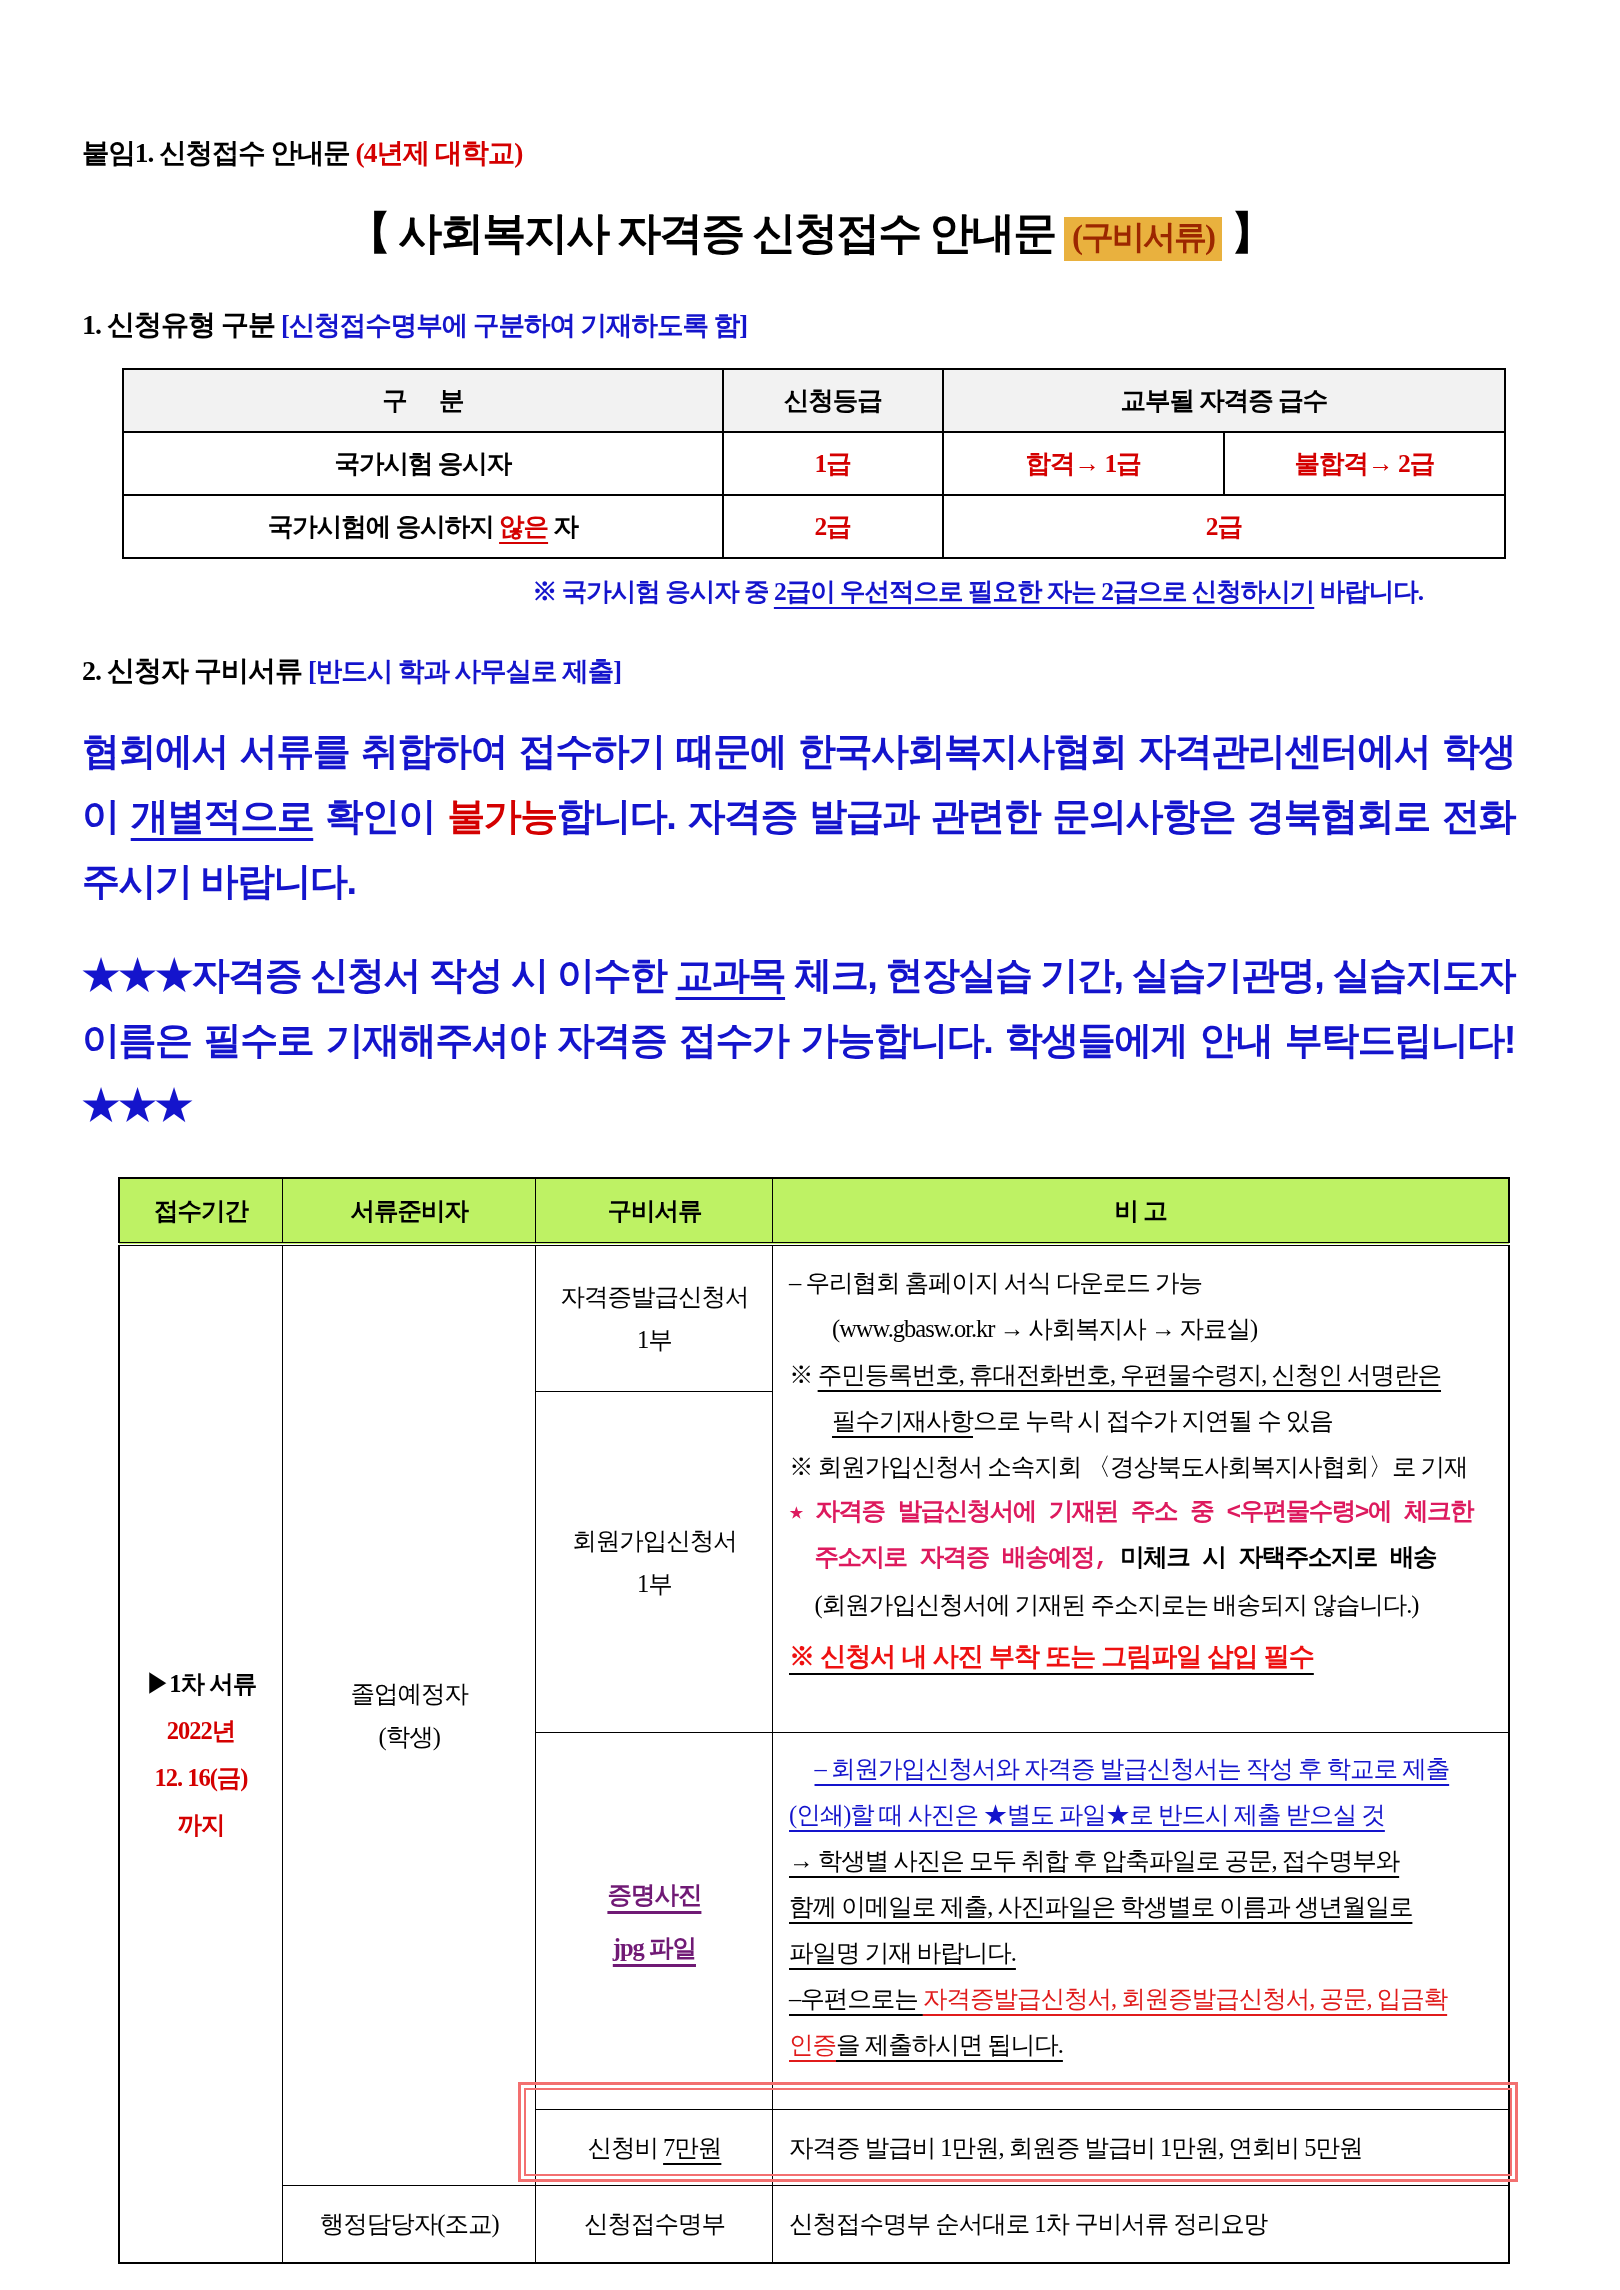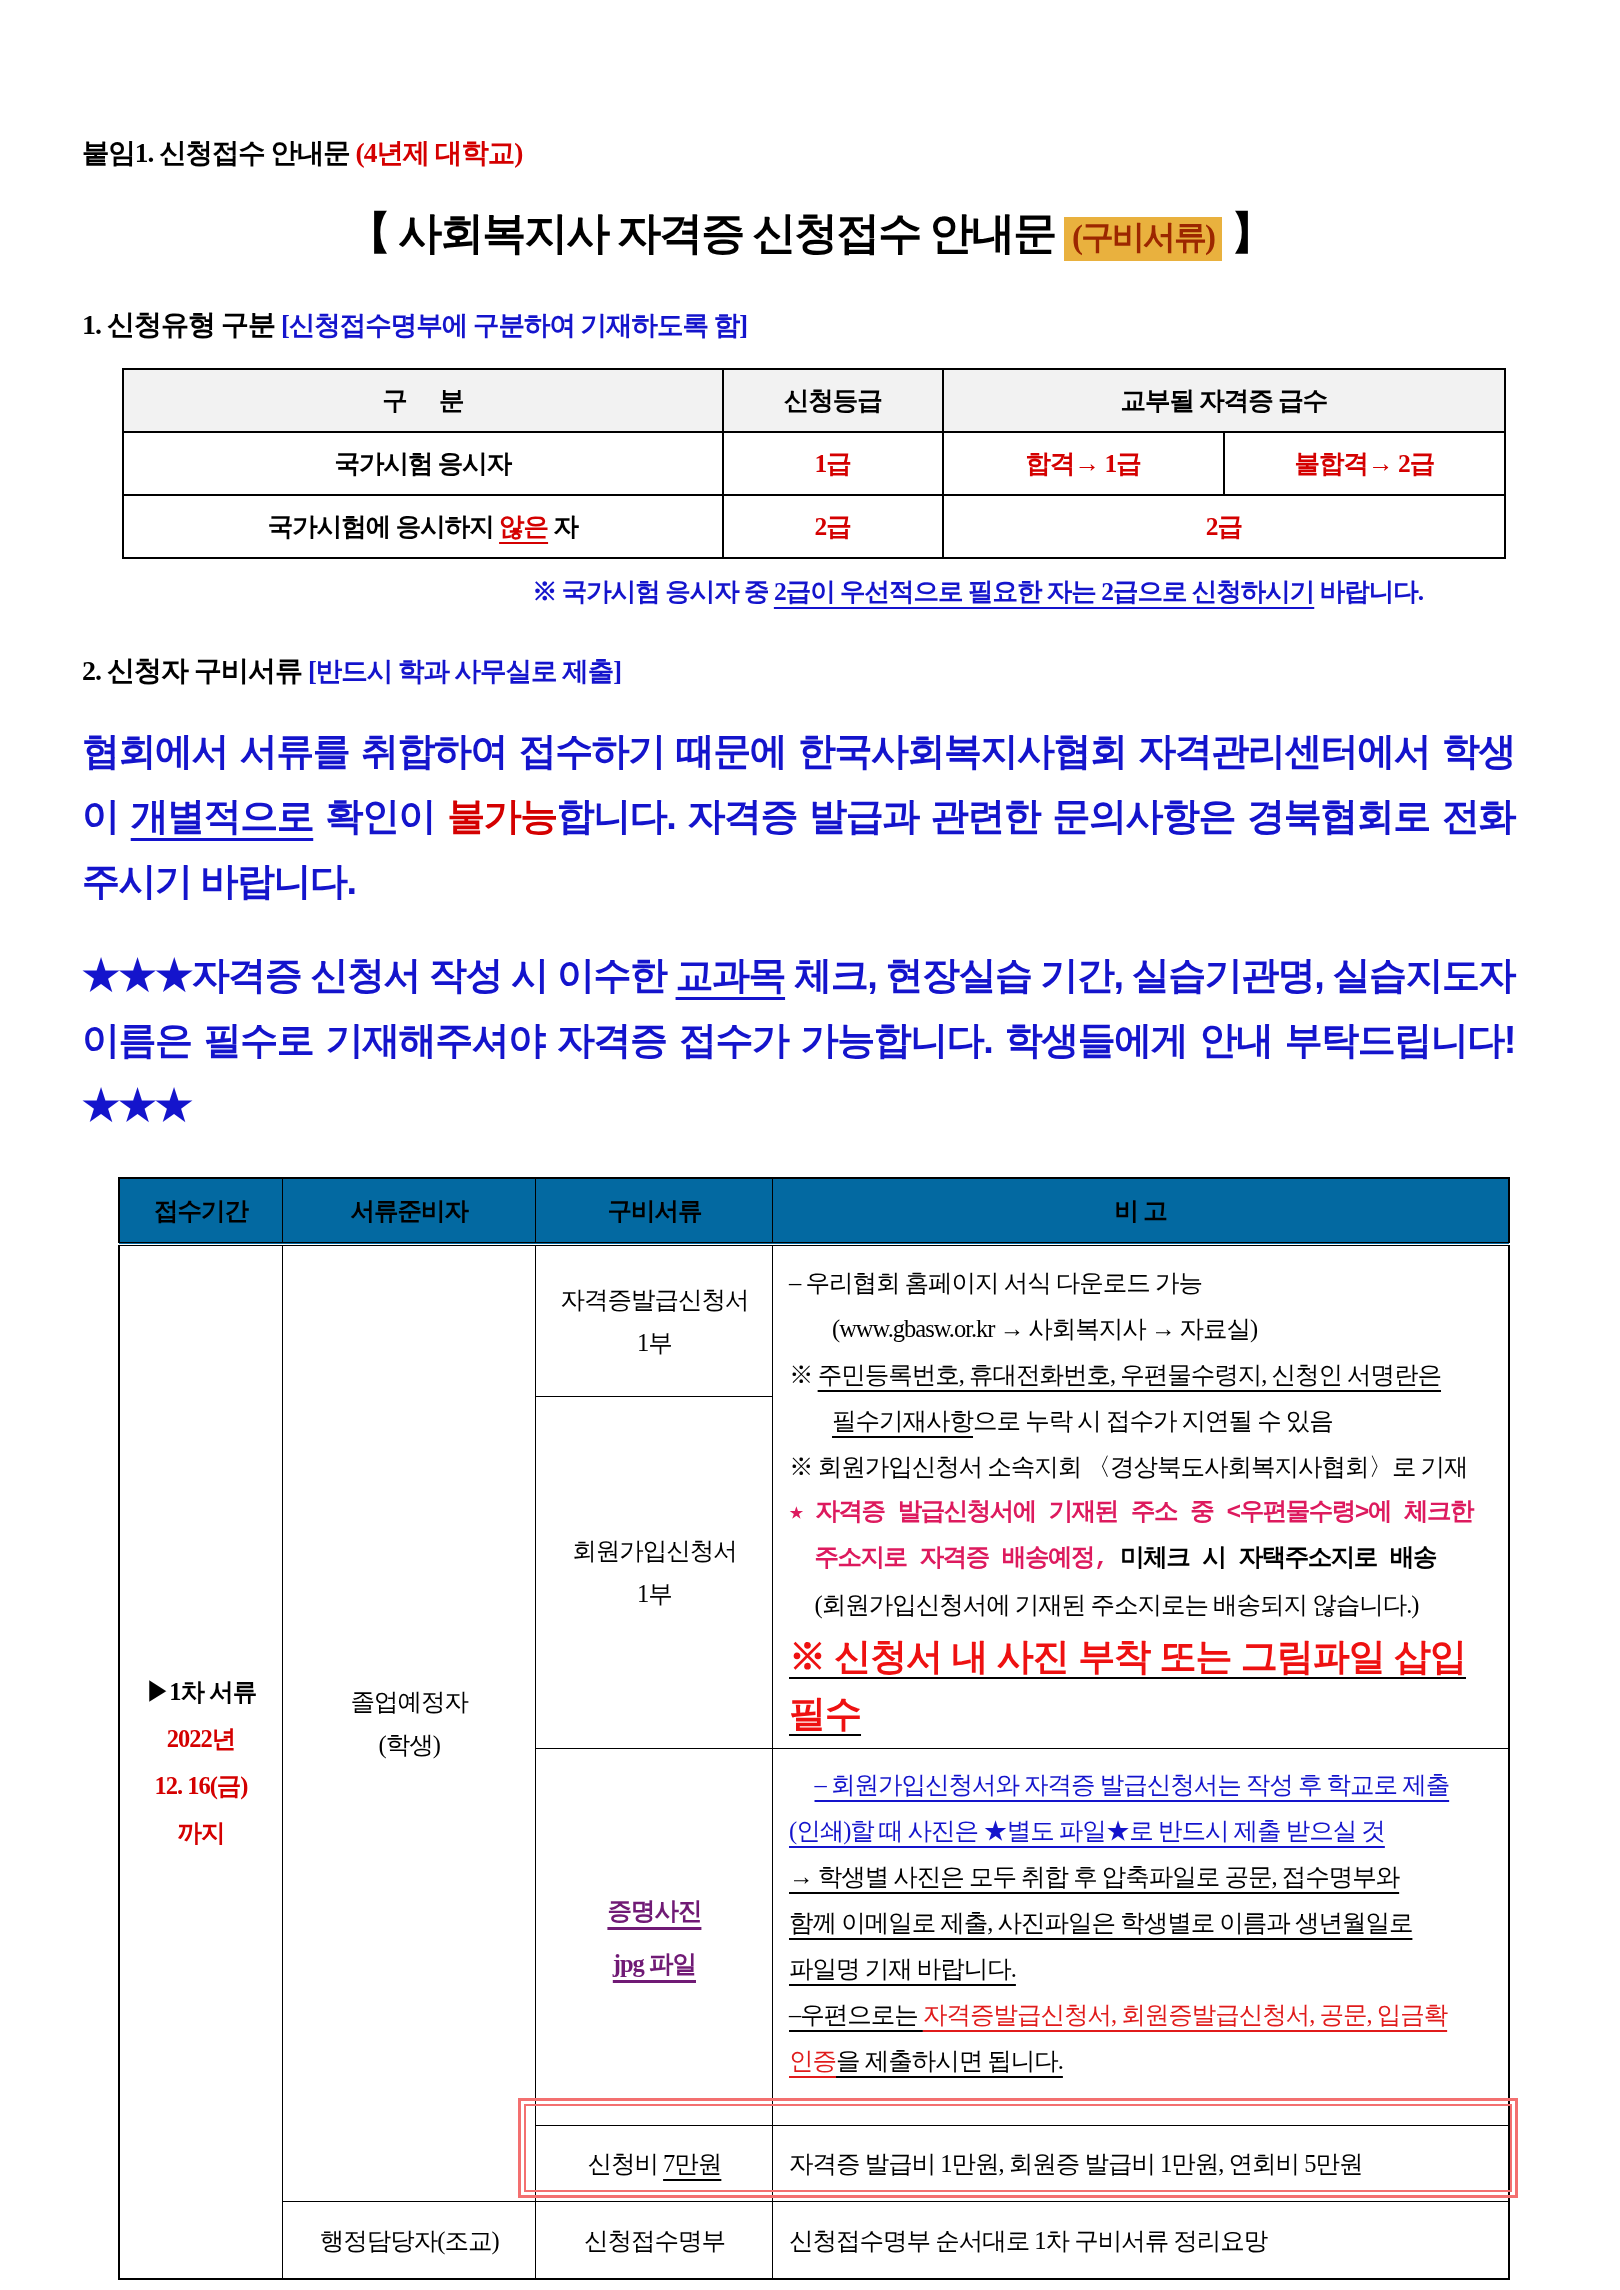--- a/index.html
+++ b/index.html
@@ -29,33 +29,33 @@
 
   .para{width:1433px;margin:29px 0 0 82px;font-family:"Liberation Sans",sans-serif;font-weight:700;
         font-size:38px;line-height:65px;color:#1414cc;text-align:justify;word-break:break-all;letter-spacing:-1.5px;}
   .para .u{text-decoration-thickness:2.9px;text-underline-offset:8.8px;}
 
   .u{text-decoration:underline;text-underline-offset:6.9px;text-decoration-thickness:2px;}
 
   .t2wrap{position:relative;margin:39px 0 0 118px;width:1392px;}
   .t2{width:1392px;border:2px solid #000;table-layout:fixed;}
   .t2 th,.t2 td{border:1.5px solid #000;font-size:24.5px;letter-spacing:-1px;}
-  .t2 thead th{height:61px;background:#0369a1;border-bottom:4.9px double #000;font-weight:700;text-align:center;white-space:pre;}
+  .t2 thead th{height:61px;background:#bef264;border-bottom:4.9px double #000;font-weight:700;text-align:center;white-space:pre;}
   .cell-c{text-align:center;vertical-align:middle;line-height:43px;}
   .r1{height:147px;} .r2{height:341px;} .r3{height:377px;} .r4{height:76px;} .r5{height:78px;}
 
   .period{font-weight:700;font-size:26.5px;line-height:47px;}
   .docbig{color:#701a75;font-size:33px;font-weight:700;line-height:53px;}
   .docbig div{text-decoration:underline;text-underline-offset:7.8px;text-decoration-thickness:2.9px;}
 
   .note-cell{vertical-align:top;text-align:left;padding:13.7px 7.8px 5.9px 15.7px;line-height:46px;font-size:24.5px;}
   .note-cell .ind1{padding-left:25.5px;}
   .note-cell .ind2{padding-left:43px;}
   .gothic{font-family:Liberation Mono, monospace;font-weight:700;letter-spacing:-1.5px;}
-  .warn{font-family:"Liberation Sans",sans-serif;font-weight:700;color:#ee1111;font-size:37px;line-height:57px;letter-spacing:-1px;}
+  .warn{font-family:"Liberation Sans",sans-serif;font-weight:700;color:#ee1111;font-size:26px;line-height:57px;letter-spacing:-1px;}
   .warn .u{text-decoration-color:#000;text-decoration-thickness:2px;text-underline-offset:7.8px;}
 
   .pad-l{padding-left:15.7px;text-align:left;vertical-align:middle;}
 
   .redbox{position:absolute;left:400px;right:-7.8px;bottom:82px;height:94px;border:3.9px solid #f37070;pointer-events:none;}
   .redbox::after{content:"";position:absolute;inset:2.9px;border:2.9px solid #f37070;}
 </style>
 </head>
 <body>
 

